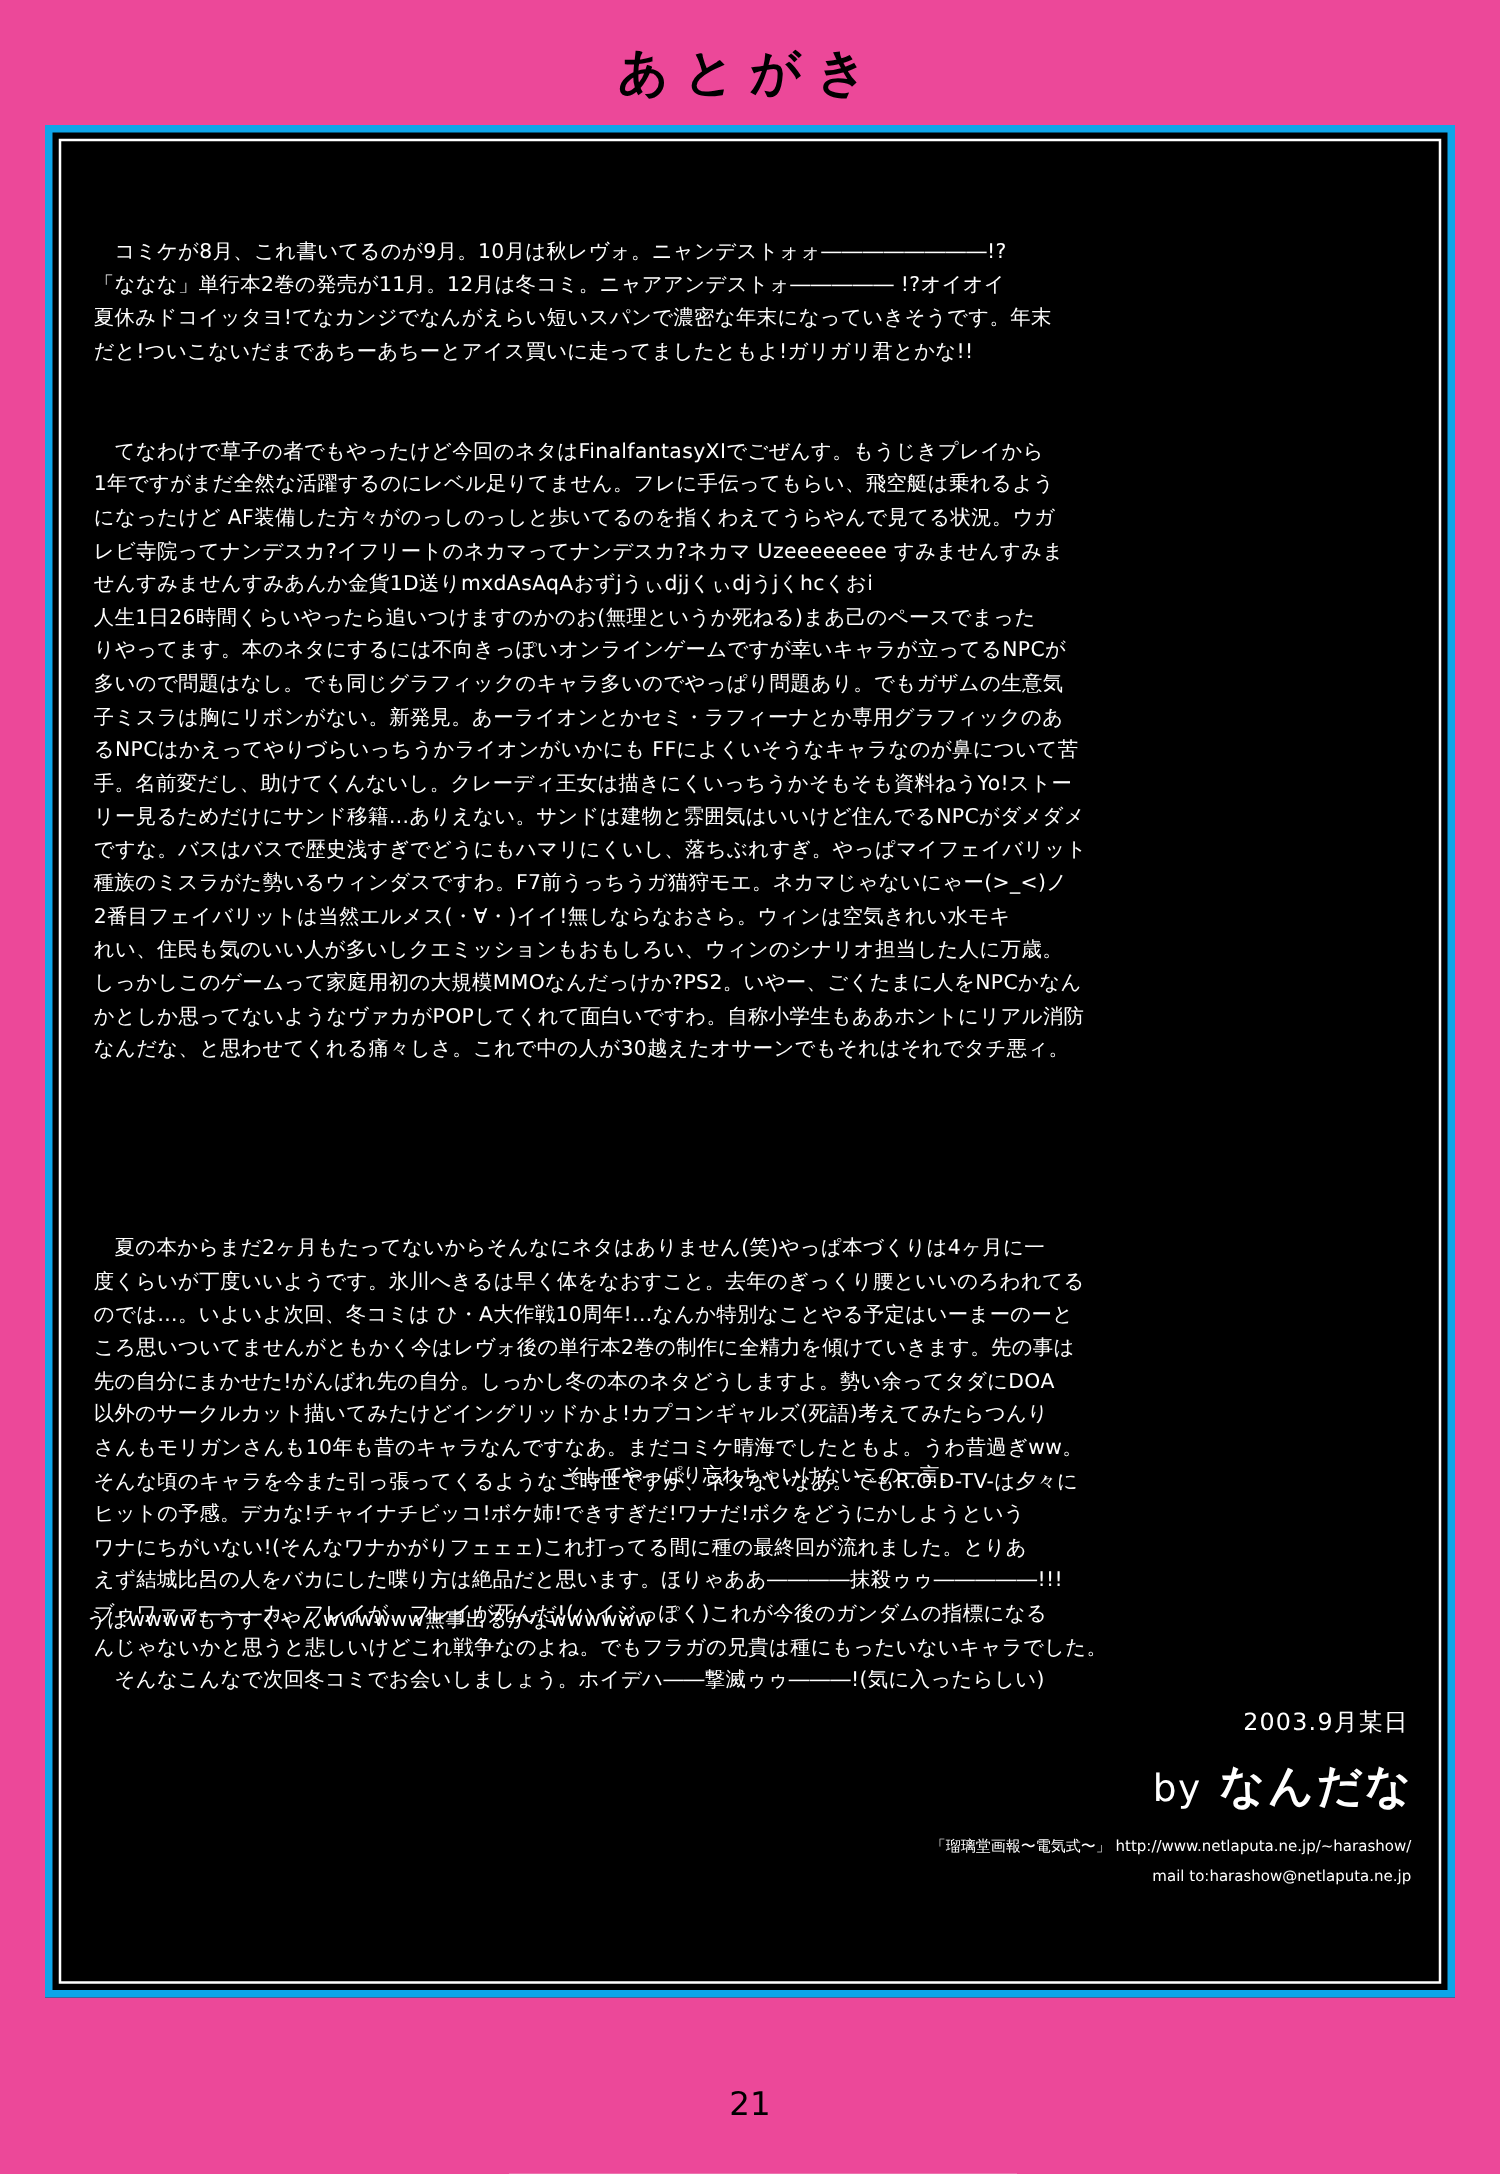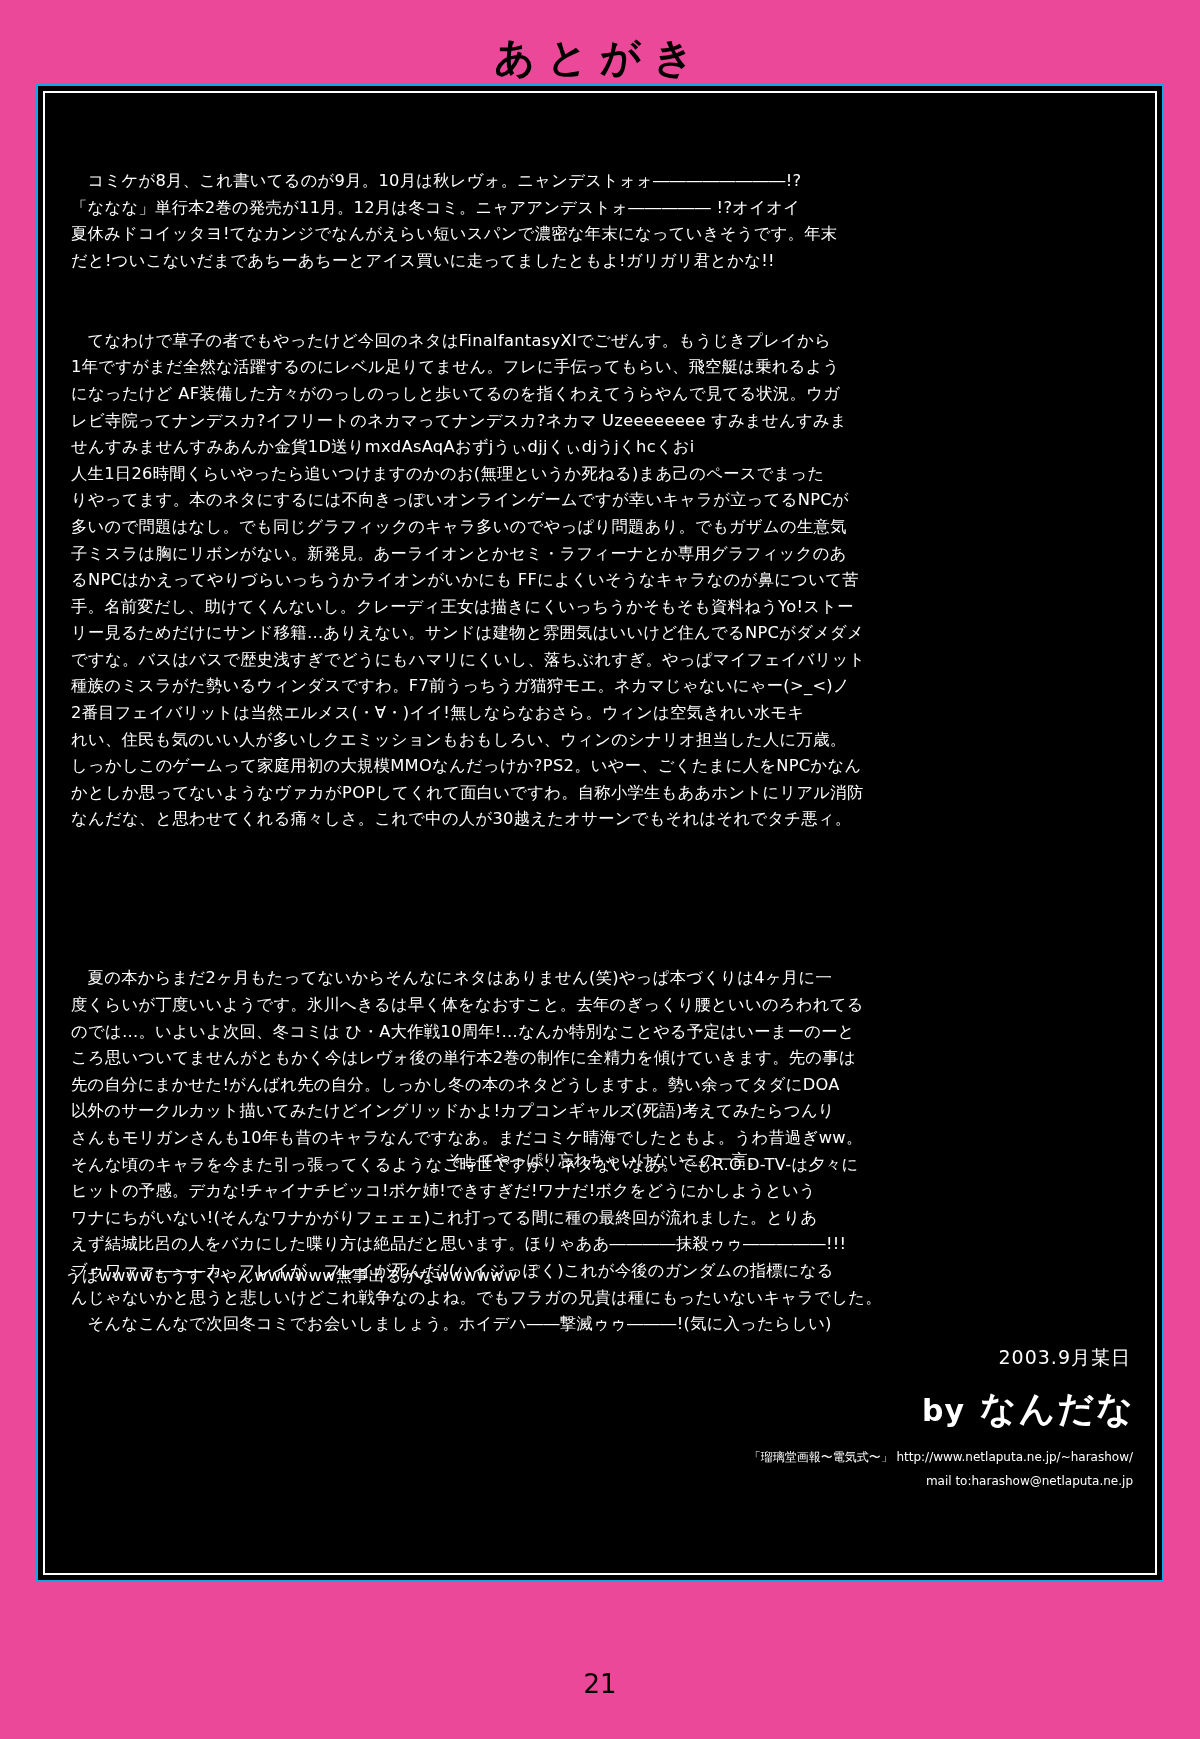--- a/index.html
+++ b/index.html
@@ -32,25 +32,25 @@
     text-align: center;
     font-size: 40px;
     font-weight: bold;
     letter-spacing: 12px;
     color: #000000;
   }
 
   .content-frame {
     position: absolute;
     left: 36px;
-    top: 84px;
+    top: 100px;
     width: 1128px;
     height: 1498px;
     background: #000000;
-    border: 2px solid #0ea5e9;
+    border: 6px solid #0ea5e9;
     box-sizing: border-box;
     padding: 0;
     overflow: hidden;
   }
 
   .frame-inner {
     position: absolute;
     left: 5px;
     top: 5px;
     right: 5px;
@@ -131,21 +131,21 @@
     top: 1292px;
     color: #ffffff;
     font-size: 36px;
     font-weight: bold;
     letter-spacing: 2px;
     text-align: right;
     white-space: nowrap;
   }
   .signature .by {
     font-size: 30px;
-    font-weight: bold;
+    font-weight: normal;
     letter-spacing: 1px;
   }
 
   .contact {
     position: absolute;
     right: 22px;
     top: 1352px;
     color: #ffffff;
     font-size: 12px;
     line-height: 24px;

